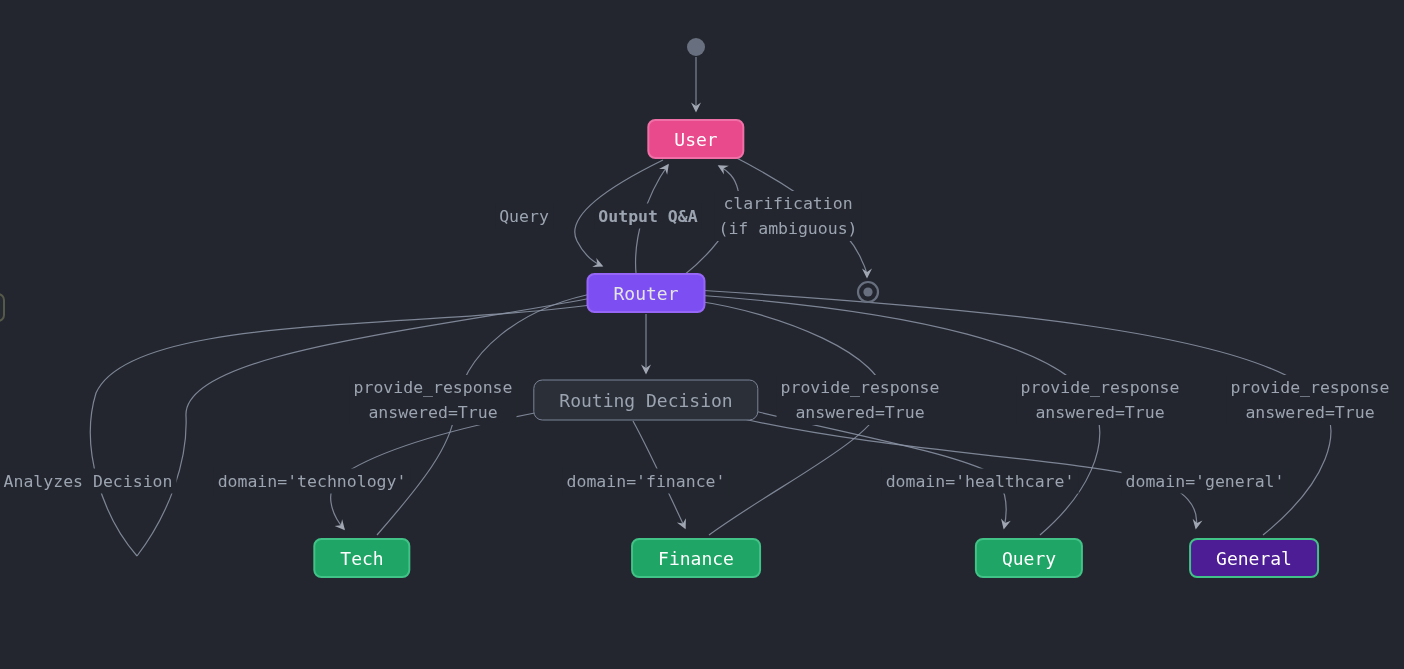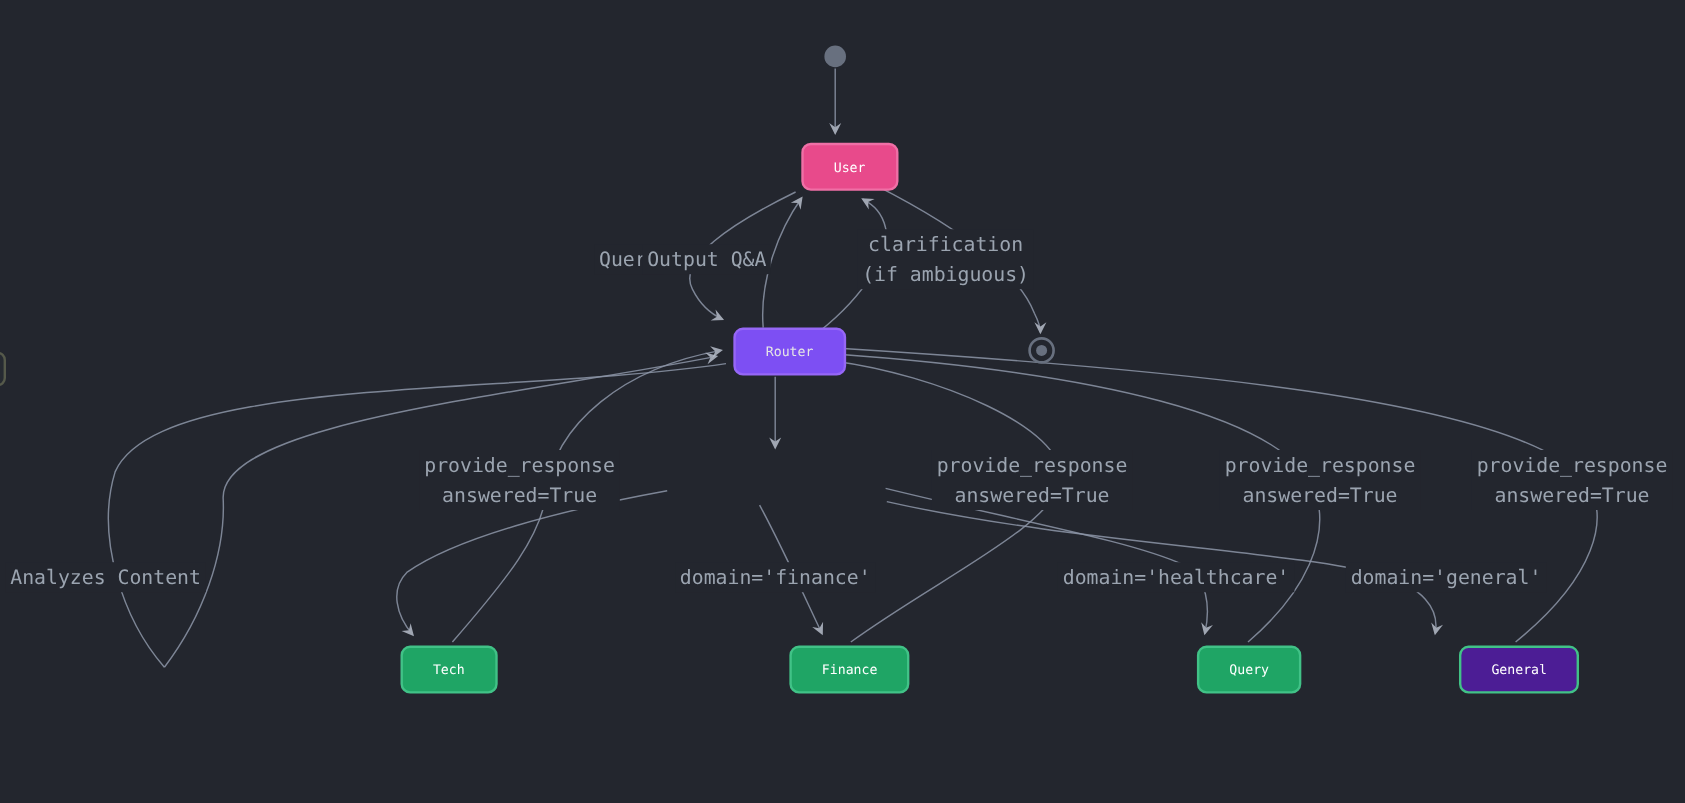--- a/index.html
+++ b/index.html
@@ -4,22 +4,22 @@
 <style>
   html,body{margin:0;padding:0;}
   body{background:#23262e;width:1404px;height:669px;overflow:hidden;
        font-family:"DejaVu Sans Mono","Liberation Mono",monospace;}
   #canvas{position:relative;width:1404px;height:669px;background:#23262e;}
   svg.edges{position:absolute;left:0;top:0;z-index:1;}
   .edge{fill:none;stroke:#8d96a8;stroke-width:1.2;opacity:.85;}
   .node{position:absolute;z-index:3;transform:translate(-50%,-50%);
         display:flex;align-items:center;justify-content:center;
         height:36px;padding:0 25px;border-radius:8px;
-        font-size:11px;color:#ffffff;white-space:nowrap;
-        border:2.5px solid transparent;margin-left:12px;}
+        font-size:18px;color:#ffffff;white-space:nowrap;
+        border:2.5px solid transparent;}
   .node.decision{border-width:1.5px;height:39px;border-radius:9px;}
   .elabel{position:absolute;z-index:2;transform:translate(-50%,-50%);
           font-size:16.5px;line-height:25px;color:#9ba4b0;
           background:#23262e;padding:0 4px;text-align:center;white-space:nowrap;}
 </style>
 </head>
 <body>
 
 <div id="canvas">
 
@@ -51,47 +51,49 @@
 
     <circle cx="696" cy="47" r="9" fill="#68707f"></circle>
 
     <g>
       <circle cx="868" cy="292" r="10" fill="none" stroke="#68707f" stroke-width="2.2"></circle>
       <circle cx="868" cy="292" r="4.6" fill="#68707f"></circle>
     </g>
   </svg>
 
   <div class="elabel" style="left:524px;top:216px;">Query</div>
-  <div class="elabel" style="left:589px;top:216px;">Output Q&amp;A</div>
+  <div class="elabel" style="left:648px;top:216px;font-weight:bold;">Output Q&amp;A</div>
   <div class="elabel" style="left:770px;top:216px;margin-left:18px;">
     <div>clarification</div>
     <div>(if ambiguous)</div>
   </div>
   <div class="elabel" style="left:88px;top:481px;">
-    <div>Analyzes Content</div>
+    <div>Analyzes Decision</div>
   </div>
   <div class="elabel" style="left:433px;top:400px;">
     <div>provide_response</div>
     <div>answered=True</div>
   </div>
   <div class="elabel" style="left:860px;top:400px;">
     <div>provide_response</div>
     <div>answered=True</div>
   </div>
   <div class="elabel" style="left:1100px;top:400px;">
     <div>provide_response</div>
     <div>answered=True</div>
   </div>
   <div class="elabel" style="left:1310px;top:400px;">
     <div>provide_response</div>
     <div>answered=True</div>
   </div>
+  <div class="elabel" style="left:312px;top:481px;">domain='technology'</div>
   <div class="elabel" style="left:646px;top:481px;">domain='finance'</div>
   <div class="elabel" style="left:980px;top:481px;">domain='healthcare'</div>
   <div class="elabel" style="left:1205px;top:481px;">domain='general'</div>
 
   <div class="node" style="left: 696px; top: 139px; background-color: rgb(232, 74, 139); border-color: rgb(240, 111, 166); color: rgb(255, 255, 255);">User</div>
   <div class="node" style="left: 646px; top: 293px; background-color: rgb(125, 79, 243); border-color: rgb(150, 103, 246); color: #e5e5e5; text-align: center;">Router</div>
+  <div class="node decision" style="left: 646px; top: 400px; background-color: rgb(43, 47, 56); border-color: rgb(123, 132, 151); color: rgb(155, 164, 176);">Routing Decision</div>
   <div class="node" style="left: 362px; top: 558px; background-color: rgb(31, 165, 101); border-color: rgb(65, 194, 135); color: rgb(255, 255, 255);">Tech</div>
   <div class="node" style="left: 696px; top: 558px; background-color: rgb(31, 165, 101); border-color: rgb(65, 194, 135); color: rgb(255, 255, 255);">Finance</div>
   <div class="node" style="left: 1029px; top: 558px; background-color: rgb(31, 165, 101); border-color: rgb(65, 194, 135); color: rgb(255, 255, 255);">Query</div>
   <div class="node" style="left: 1254px; top: 558px; background-color: #4c1d95; border-color: rgb(65, 194, 135); color: rgb(255, 255, 255);">General</div>
 </div>
 
 </body></html>

